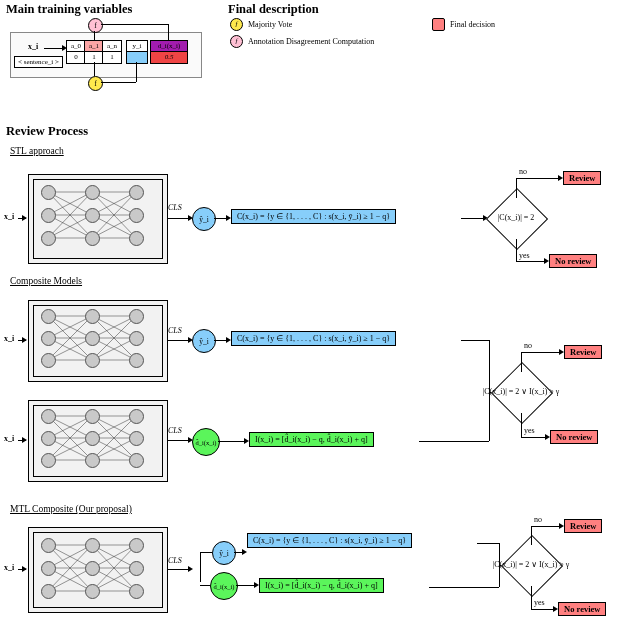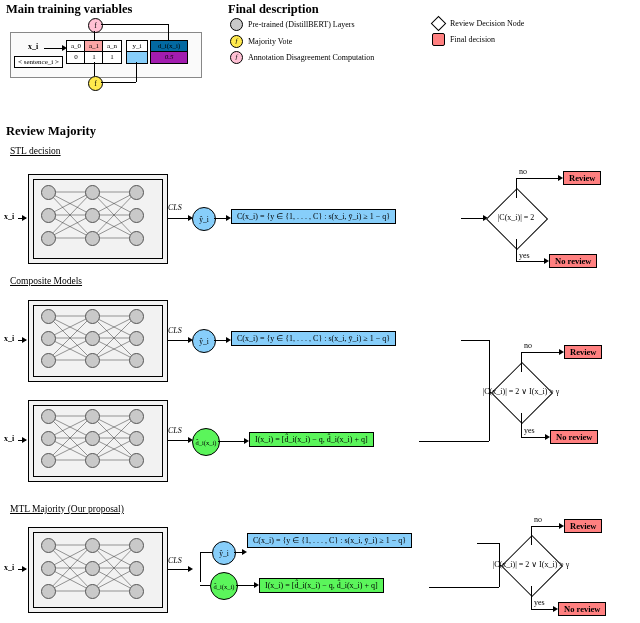--- a/index.html
+++ b/index.html
@@ -74,21 +74,21 @@
     border-left:5px solid #000;
   }
   svg.netlines{position:absolute;left:0;top:0;pointer-events:none;}
   .cell{position:absolute;border:1px solid #000;font-size:7px;text-align:center;}
 </style>
 </head>
 <body>
 
 <div class="abs ttl" style="left:6px;top:2px;text-align:center;">Main training variables</div>
 <div class="abs ttl" style="left:228px;top:2px;">Final description</div>
-<div class="abs ttl" style="left:6px;top:124px;">Review Majority</div>
+<div class="abs ttl" style="left:6px;top:124px;">Review Process</div>
 
 <div class="abs" style="left:10px;top:18px;width:200px;height:95px;">
 
   <div class="abs" style="left:0px;top:14px;width:190px;height:44px;border:1px solid #888;background:#fafafa;"></div>
 
   <div class="abs" style="left:4px;top:38px;font-size:7px;border:1px solid #000;padding:1px 3px;background:#fff;">&lt; sentence_i &gt;</div>
   <div class="abs" style="left:18px;top:24px;font-size:8px;font-weight:bold;">x_i</div>
 
   <div class="ln hr abs" style="left:34px;top:30px;width:18px;"></div>
   <div class="arrowR abs" style="left:52px;top:27px;"></div>
@@ -103,59 +103,51 @@
   <div class="circ yellow abs" style="left:78px;top:58px;width:13px;height:13px;">f</div>
 
   <div class="circ pink abs" style="left:78px;top:0px;width:13px;height:13px;">f</div>
 
   <div class="ln vr abs" style="left:84px;top:13px;height:9px;"></div>
   <div class="ln vr abs" style="left:84px;top:44px;height:14px;"></div>
 
   <div class="cell abs" style="left:116px;top:22px;width:20px;height:11px;line-height:11px;background:#fff;border-bottom:none;">y_i</div>
   <div class="cell abs" style="left:116px;top:33px;width:20px;height:11px;line-height:11px;background:#87cefa;"></div>
 
-  <div class="cell abs" style="left:140px;top:22px;width:36px;height:11px;line-height:11px;background:#0369a1;">d_i(x_i)</div>
-  <div class="cell abs" style="left:140px;top:33px;width:36px;height:11px;line-height:11px;background:#a21caf;font-style:italic;">0.5</div>
+  <div class="cell abs" style="left:140px;top:22px;width:36px;height:11px;line-height:11px;background:#a21caf;">d_i(x_i)</div>
+  <div class="cell abs" style="left:140px;top:33px;width:36px;height:11px;line-height:11px;background:#ef4444;font-style:italic;">0.5</div>
 
   <div class="ln hr abs" style="left:91px;top:64px;width:35px;"></div>
   <div class="ln vr abs" style="left:126px;top:44px;height:20px;"></div>
 
   <div class="ln hr abs" style="left:91px;top:6px;width:67px;"></div>
   <div class="ln vr abs" style="left:158px;top:6px;height:16px;"></div>
 </div>
 
 <div class="abs" style="left:230px;top:18px;width:180px;">
-  <div class="legend-item">
-    <span class="swatch" style="background:#c9c9c9;"></span>
-    <span class="legend-label">Pre-trained (DistillBERT) Layers</span>
-  </div>
   <div class="legend-item">
     <span class="swatch" style="background:#ffe94d;font-size:7px;text-align:center;line-height:11px;font-style:italic;">f</span>
     <span class="legend-label">Majority Vote</span>
   </div>
   <div class="legend-item">
     <span class="swatch" style="background:#ffc0d4;font-size:7px;text-align:center;line-height:11px;font-style:italic;">f</span>
     <span class="legend-label">Annotation Disagreement Computation</span>
   </div>
 </div>
 
 <div class="abs" style="left:432px;top:18px;width:200px;">
-  <div class="legend-item" style="gap:6px;">
-    <span class="swatch dia" style="background:#ffffff;margin-left:1px;"></span>
-    <span class="legend-label">Review Decision Node</span>
-  </div>
   <div class="legend-item">
     <span class="swatch sq" style="background:#ff8080;"></span>
     <span class="legend-label">Final decision</span>
   </div>
 </div>
 
-<div class="abs sub" style="left:10px;top:146px;">STL decision</div>
+<div class="abs sub" style="left:10px;top:146px;">STL approach</div>
 <div class="abs sub" style="left:10px;top:276px;">Composite Models</div>
-<div class="abs sub" style="left:10px;top:504px;">MTL Majority (Our proposal)</div>
+<div class="abs sub" style="left:10px;top:504px;">MTL Composite (Our proposal)</div>
 
 <div class="abs" style="left:0;top:0;width:640px;height:623px;">
 
   <div class="netbox" style="left:28px;top:174px;width:138px;height:88px;">
     <div class="inner"></div>
   </div>
   <svg class="netlines" width="640" height="623">
     <g stroke="#333" stroke-width="0.5" fill="none">
       <line x1="48" y1="192" x2="92" y2="192"></line>
         <line x1="48" y1="192" x2="92" y2="215"></line>

